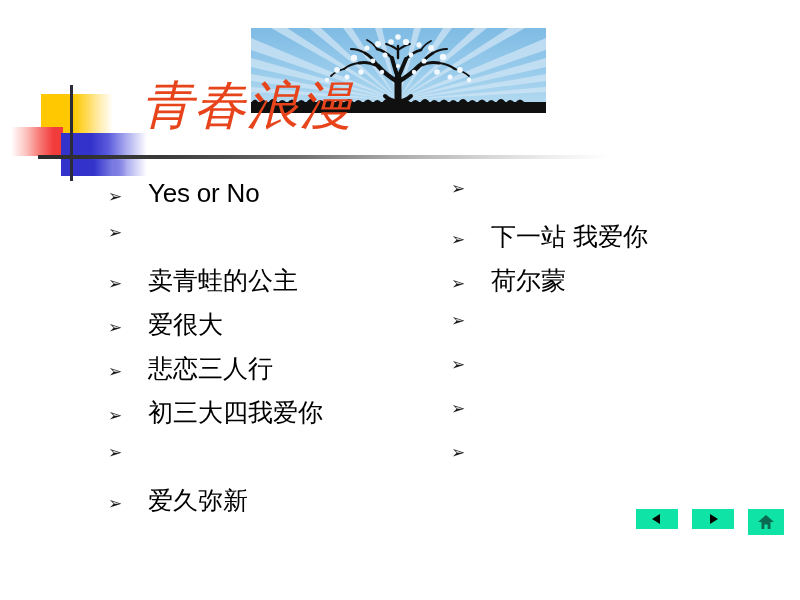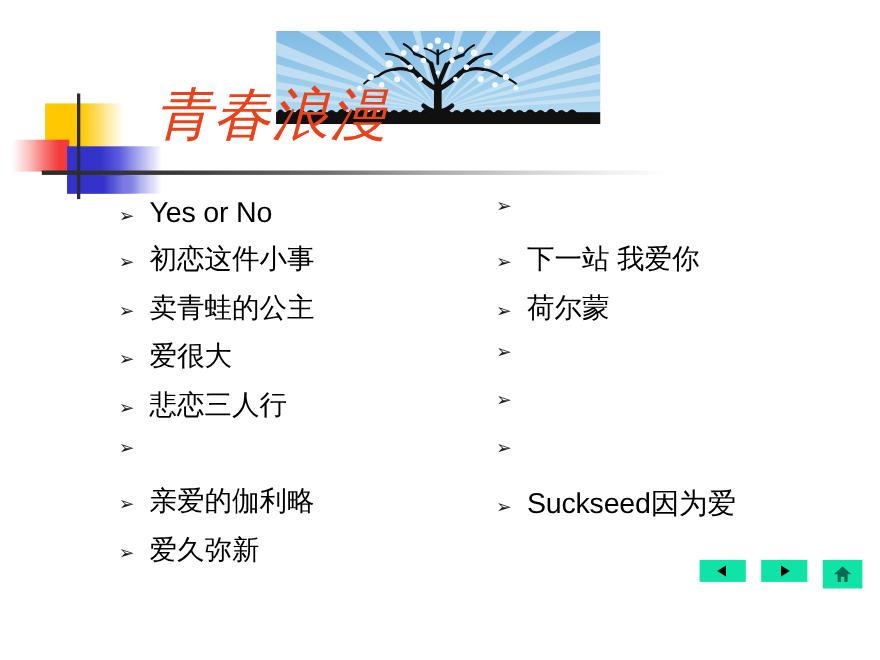--- a/index.html
+++ b/index.html
@@ -112,20 +112,21 @@
     font-size: 17px;
     color: #1a1a1a;
     line-height: 1;
   }
   .bullet-text {
     font-family: "Liberation Sans", "DejaVu Sans", sans-serif;
     font-size: 25px;
     color: #000000;
     line-height: 1;
     white-space: nowrap;
+    margin-left: 12px;
   }
   
   .bullet-row.latin .bullet-text {
     font-size: 26px;
     letter-spacing: -0.2px;
   }
 
   
   #nav-buttons {
     position: absolute;
@@ -251,40 +252,39 @@
 
   <div id="slide-title">青春浪漫</div>
 
   <div class="col" id="col-left">
     <div class="bullet-row latin">
       <span class="bullet-marker">➢</span>
       <span class="bullet-text">Yes or No</span>
     </div>
     <div class="bullet-row">
       <span class="bullet-marker">➢</span>
-      <span class="bullet-text">初恋这件小事</span>
     </div>
     <div class="bullet-row">
       <span class="bullet-marker">➢</span>
       <span class="bullet-text">卖青蛙的公主</span>
     </div>
     <div class="bullet-row">
       <span class="bullet-marker">➢</span>
       <span class="bullet-text">爱很大</span>
     </div>
     <div class="bullet-row">
       <span class="bullet-marker">➢</span>
       <span class="bullet-text">悲恋三人行</span>
     </div>
     <div class="bullet-row">
       <span class="bullet-marker">➢</span>
-    </div>
-    <div class="bullet-row">
-      <span class="bullet-marker">➢</span>
-      <span class="bullet-text">亲爱的伽利略</span>
+      <span class="bullet-text">初三大四我爱你</span>
+    </div>
+    <div class="bullet-row">
+      <span class="bullet-marker">➢</span>
     </div>
     <div class="bullet-row">
       <span class="bullet-marker">➢</span>
       <span class="bullet-text">爱久弥新</span>
     </div>
   </div>
 
   <div class="col" id="col-right">
     <div class="bullet-row">
       <span class="bullet-marker">➢</span>
@@ -301,21 +301,20 @@
       <span class="bullet-marker">➢</span>
     </div>
     <div class="bullet-row">
       <span class="bullet-marker">➢</span>
     </div>
     <div class="bullet-row">
       <span class="bullet-marker">➢</span>
     </div>
     <div class="bullet-row latin">
       <span class="bullet-marker">➢</span>
-      <span class="bullet-text">Suckseed因为爱</span>
     </div>
   </div>
 
   <div id="nav-buttons">
     <div class="nav-btn">
       <span>
         <svg width="14" height="14" viewBox="0 0 14 14">
             <polygon points="10,2 10,12 2,7" fill="#000000"></polygon>
           </svg>
       </span>

